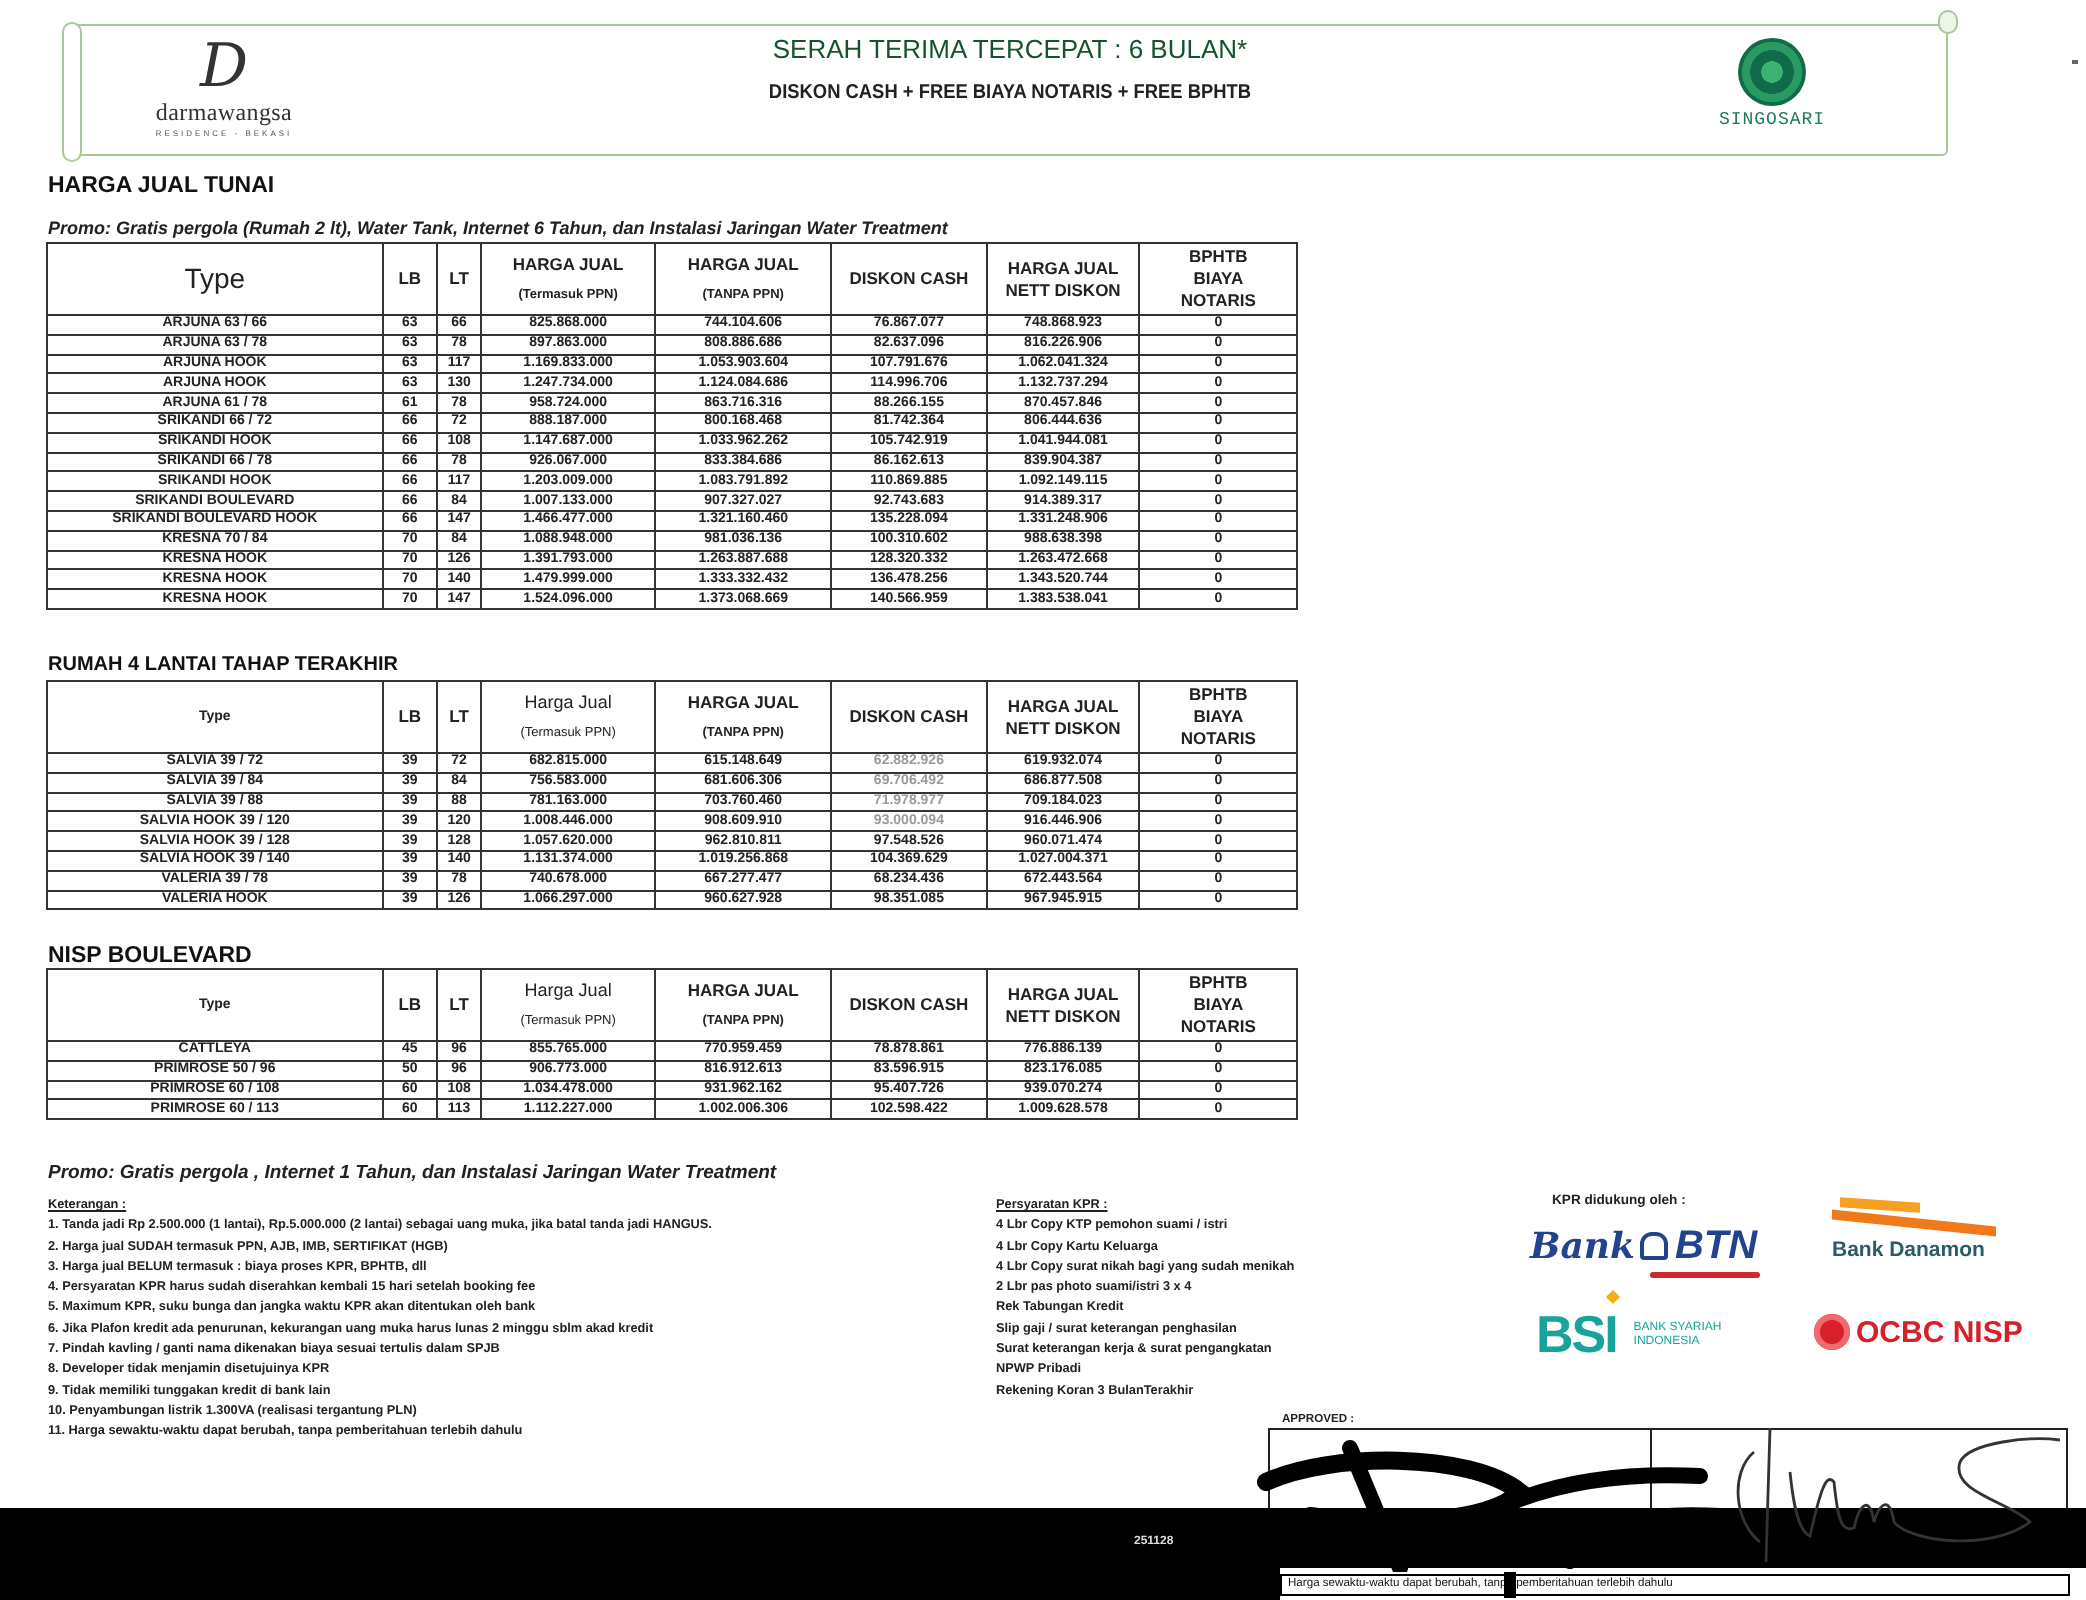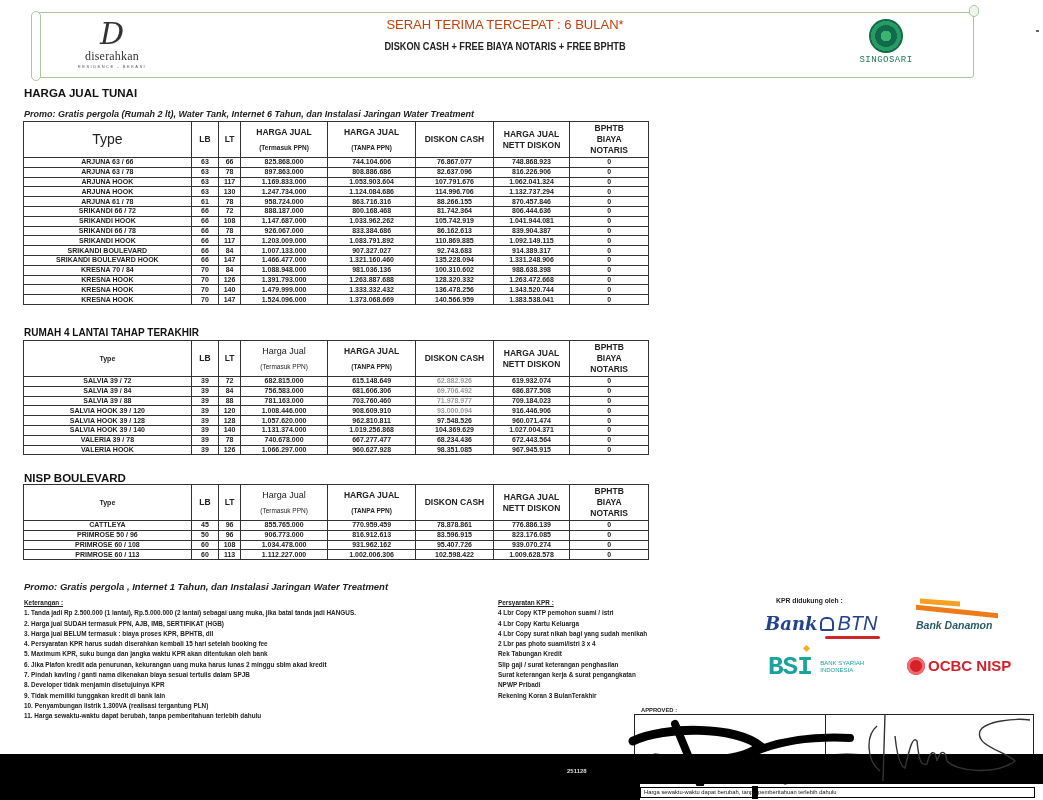--- a/index.html
+++ b/index.html
@@ -19,21 +19,21 @@
     position: absolute; right: -6px; top: -8px; width: 10px; height: 12px;
     border: 1.5px solid #a9c79a; border-radius: 5px; background: #f0f5ec;
   }
   .logo-left { position: absolute; left: 30px; top: 6px; width: 90px; text-align: center; }
   .logo-left .mark { font-family: "DejaVu Serif", serif; font-style: italic; font-size: 30px; color: #333; line-height: 30px; }
   .logo-left .word { font-family: "Liberation Serif", serif; font-size: 12px; color: #333; letter-spacing: 0.2px; }
   .logo-left .sub { font-size: 4px; color: #555; letter-spacing: 1.5px; }
 
   .header-center { position: absolute; left: 0; right: 0; top: 4px; text-align: center; }
   .header-center .t1 { font-size: 13px; text-decoration: underline; color: #222; }
-  .header-center .t2 { font-size: 13px; color: #c2410c; margin-top: 0px; }
+  .header-center .t2 { font-size: 13px; color: #14532d; margin-top: 0px; }
   .header-center .t3 { font-size: 10px; font-weight: bold; color: #222; margin-top: 9px; transform: scaleX(0.92); }
 
   .logo-right { position: absolute; right: 52px; top: 6px; width: 70px; text-align: center; }
   .logo-right .flower {
     width: 34px; height: 34px; margin: 0 auto; border-radius: 50%;
     background: radial-gradient(circle, #3cb371 0 22%, #0f6b4a 23% 45%, #2a9a63 46% 62%, #0f6b4a 63% 100%);
   }
   .logo-right .word { font-family: Liberation Mono, monospace; font-size: 9px; color: #1e7b55; letter-spacing: 0.5px; margin-top: 2px; }
 
   .dot-far { position: absolute; left: 1036px; top: 30px; width: 3px; height: 2px; background: #666; }
@@ -70,28 +70,28 @@
   
   .notes { position: absolute; left: 24px; top: 598px; font-size: 6.4px; font-weight: bold; color: #222; line-height: 10.3px; }
   .notes .ttl { text-decoration: underline; }
   .kpr { position: absolute; left: 498px; top: 598px; font-size: 6.4px; font-weight: bold; color: #222; line-height: 10.3px; }
   .kpr .ttl { text-decoration: underline; }
 
   .banks-title { position: absolute; left: 776px; top: 597px; font-size: 6.8px; font-weight: bold; color: #222; }
   .bank { position: absolute; }
   .bank-btn { left: 765px; top: 612px; font-family: "DejaVu Serif", serif; font-style: italic; font-weight: bold; font-size: 18px; color: #24438f; }
   .bank-btn .btn-house { display: inline-block; width: 14px; height: 14px; border: 2px solid #24438f; border-radius: 6px 6px 2px 2px; vertical-align: -1px; margin: 0 3px; }
-  .bank-btn .btn-text { font-family: "Liberation Sans", sans-serif; font-style: italic; font-weight: normal; font-size: 20px; }
+  .bank-btn .btn-text { font-family: "Liberation Sans", sans-serif; font-style: italic; font-weight: bold; font-size: 20px; }
   .bank-btn .btn-swoosh { position: absolute; left: 60px; top: 24px; width: 55px; height: 3px; background: #d0262e; border-radius: 2px; }
   .bank-danamon { left: 916px; top: 600px; width: 90px; }
   .bank-danamon .stripe1 { height: 5px; width: 40px; background: #f5a020; margin-left: 4px; transform: skewY(4deg); }
   .bank-danamon .stripe2 { height: 5px; width: 82px; background: #ef7a1a; margin-top: 4px; transform: skewY(6deg); }
-  .bank-danamon .label { font-size: 10.5px; font-weight: bold; color: #2a5c66; margin-top: 5px; font-style: italic; }
+  .bank-danamon .label { font-size: 10.5px; font-weight: bold; color: #2a5c66; margin-top: 5px; }
   .bank-bsi { left: 768px; top: 652px; }
-  .bank-bsi .big { font-size: 26px; font-weight: bold; color: #18a39b; display: inline-block; vertical-align: middle; letter-spacing: -1px; font-family: Liberation Mono, monospace; }
+  .bank-bsi .big { font-size: 26px; font-weight: bold; color: #18a39b; display: inline-block; vertical-align: middle; letter-spacing: -1px; }
   .bank-bsi .star { position: absolute; left: 36px; top: -6px; width: 5px; height: 5px; background: #f2b01e; transform: rotate(45deg); }
   .bank-bsi .small { display: inline-block; vertical-align: middle; font-size: 6px; color: #18a39b; line-height: 7px; margin-left: 4px; }
   .bank-ocbc { left: 907px; top: 657px; font-size: 15px; font-weight: bold; color: #d6202a; }
   .bank-ocbc .disc { display: inline-block; width: 18px; height: 18px; border-radius: 50%; background: #d6202a; vertical-align: -4px; margin-right: 3px; box-shadow: inset 0 0 0 3px #f06a6f; }
 
   
   .approved-label { position: absolute; left: 641px; top: 707px; font-size: 5.8px; font-weight: bold; color: #222; }
   .approve-box { position: absolute; left: 634px; top: 714px; width: 400px; height: 70px; border: 1px solid #222; background: #fff; }
   .approve-box .divider { position: absolute; left: 190px; top: 0; width: 1px; height: 100%; background: #222; }
   .black-bar { position: absolute; left: 0; top: 754px; width: 1043px; height: 30px; background: #000; }
@@ -106,21 +106,21 @@
 </style>
 </head>
 <body>
 
 <div class="banner">
   <div class="curl-l"></div>
   <div class="curl-r"></div>
 
   <div class="logo-left">
     <div class="mark">D</div>
-    <div class="word">diserahkan</div>
+    <div class="word">darmawangsa</div>
     <div class="sub">RESIDENCE - BEKASI</div>
   </div>
 
   <div class="header-center">
     <div class="t2">SERAH TERIMA TERCEPAT : 6 BULAN*</div>
     <div class="t3">DISKON CASH + FREE BIAYA NOTARIS + FREE BPHTB</div>
   </div>
 
   <div class="logo-right">
     <div class="flower"></div>

